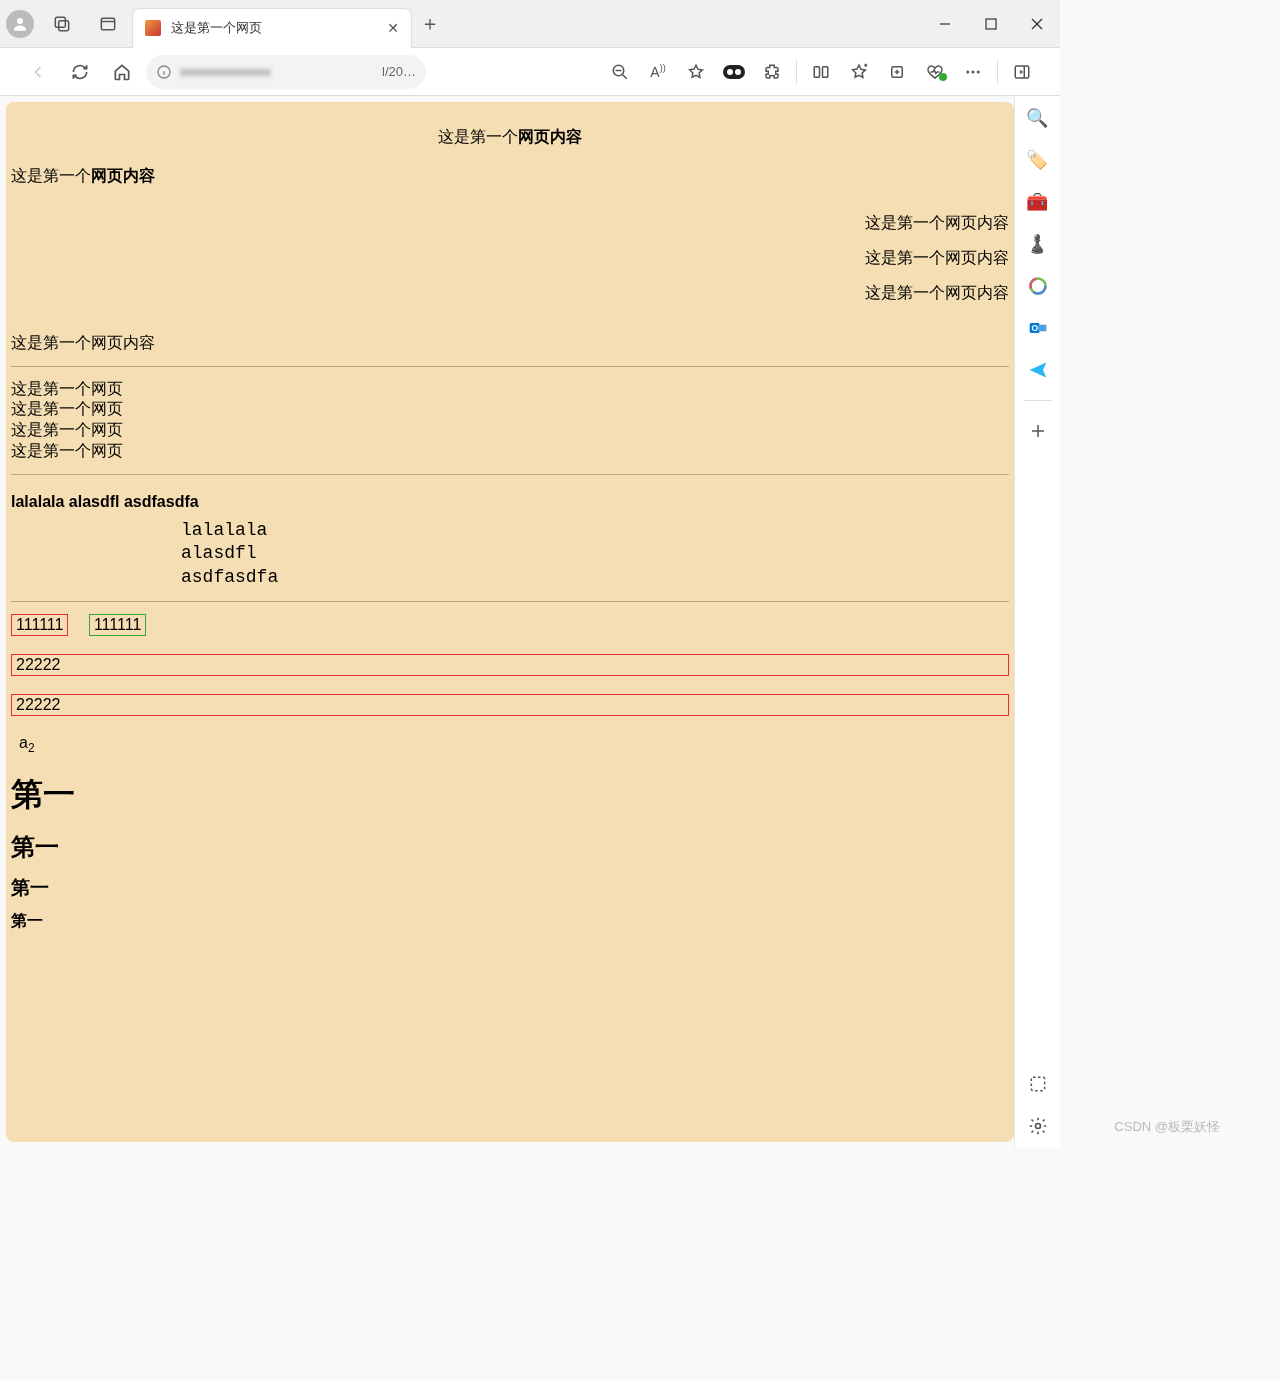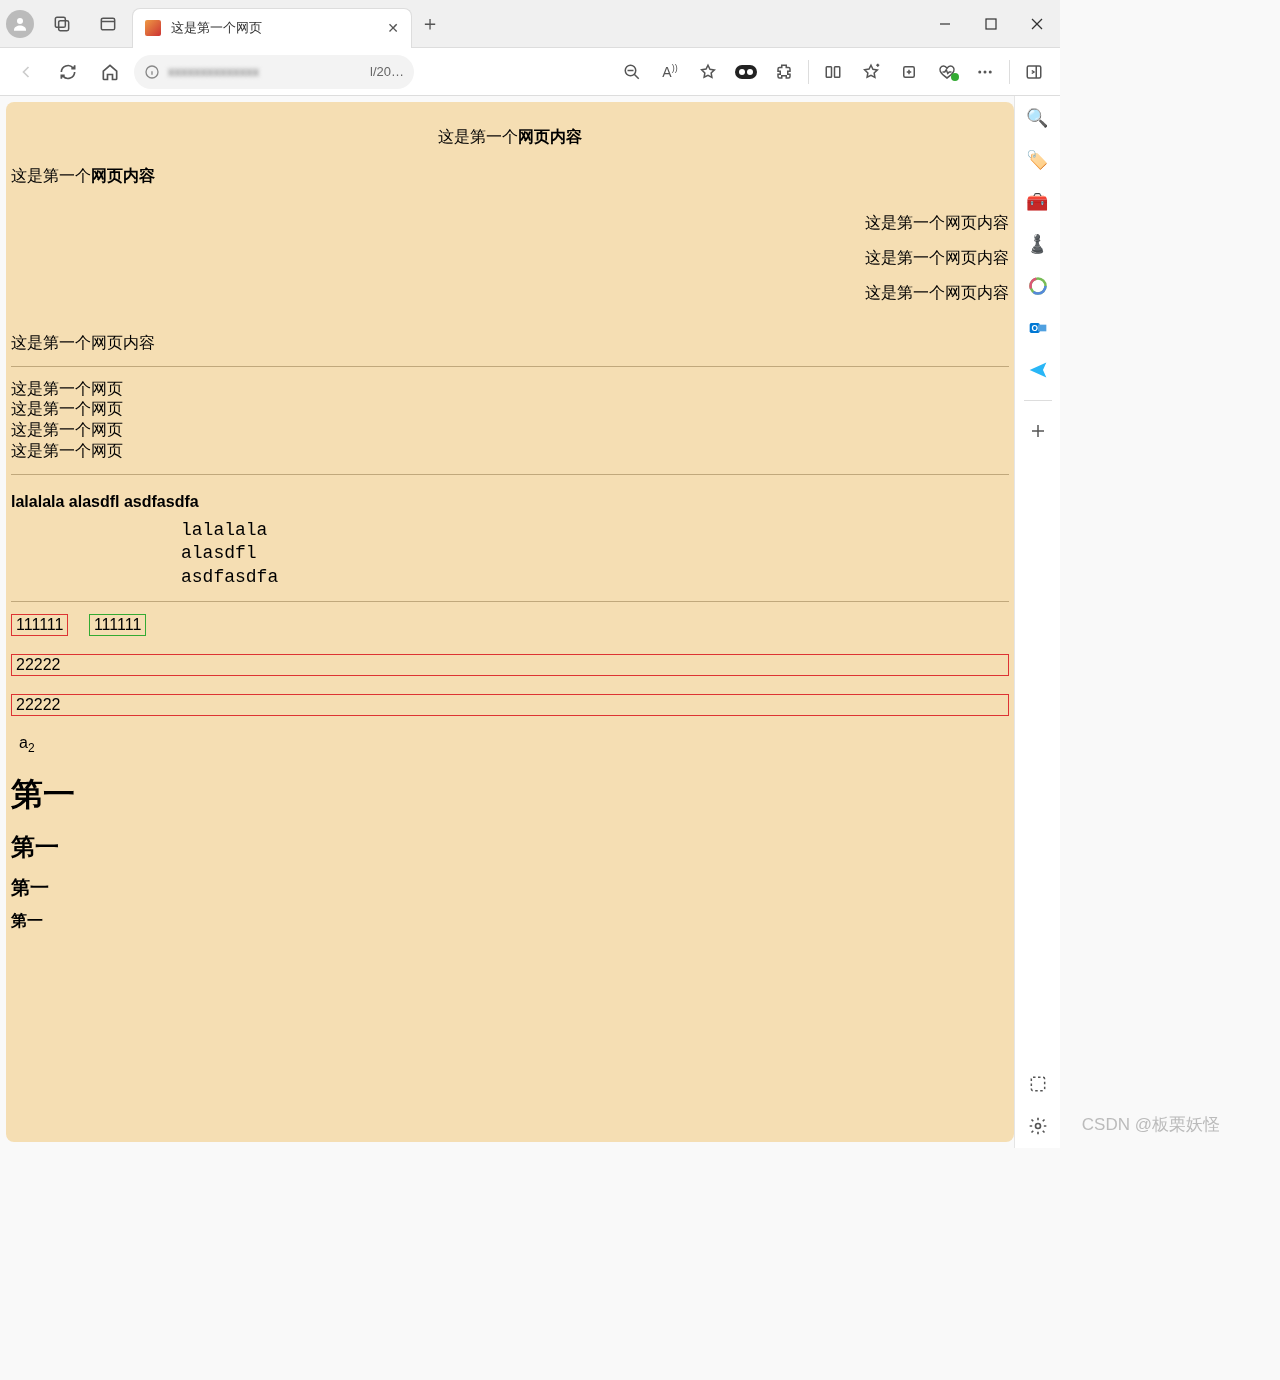--- a/index.html
+++ b/index.html
@@ -11,21 +11,21 @@
     .profile-icon { width: 28px; height: 28px; background: #bbb; border-radius: 50%; display: flex; align-items: center; justify-content: center; color: #fff; }
     .tab { display: flex; align-items: center; background: #fff; border-radius: 8px 8px 0 0; height: 40px; margin-top: 8px; padding: 0 12px; gap: 10px; width: 280px; border: 1px solid #ddd; border-bottom: none; }
     .tab-favicon { width: 16px; height: 16px; background: linear-gradient(135deg,#e94,#c33); border-radius: 2px; }
     .tab-title { flex: 1; font-size: 13px; color: #333; white-space: nowrap; overflow: hidden; }
     .tab-close { color: #555; font-size: 14px; cursor: pointer; }
     .newtab { margin-left: 8px; color: #555; font-size: 20px; }
     .win-controls { margin-left: auto; display: flex; }
     .win-btn { width: 46px; height: 48px; display: flex; align-items: center; justify-content: center; color: #333; }
     
     
-    .toolbar { display: flex; align-items: center; height: 48px; background: #fff; border-bottom: 1px solid #ddd; padding: 0 8px; gap: 6px; }
+    .toolbar { display: flex; align-items: center; height: 48px; background: #fff; border-bottom: 1px solid #ddd; padding: 0 20px; gap: 6px; }
     .tool-btn { width: 36px; height: 36px; display: flex; align-items: center; justify-content: center; color: #555; border-radius: 4px; }
     .tool-btn.disabled { color: #ccc; }
     .addrbar { flex: 1; height: 34px; background: #f3f3f3; border-radius: 17px; display: flex; align-items: center; padding: 0 10px; gap: 8px; max-width: 280px; }
     .addrbar-url { flex: 1; color: #666; font-size: 13px; white-space: nowrap; overflow: hidden; filter: blur(2px); }
     .addrbar-suffix { color: #666; font-size: 13px; }
     .toolbar-right { display: flex; align-items: center; gap: 2px; margin-left: auto; }
     .toolbar-sep { width: 1px; height: 24px; background: #ddd; margin: 0 4px; }
     .side-panel-btn { width: 36px; height: 36px; display: flex; align-items: center; justify-content: center; }
     
     
@@ -55,21 +55,21 @@
     h2.hd { font-size: 24px; margin: 14px 0 8px; font-weight: bold; }
     h3.hd { font-size: 19px; margin: 12px 0 6px; font-weight: bold; }
     h4.hd { font-size: 16px; margin: 10px 0 6px; font-weight: bold; }
     
     
     .sidebar { width: 46px; background: #fff; border-left: 1px solid #e5e5e5; display: flex; flex-direction: column; align-items: center; padding: 10px 0; gap: 18px; }
     .side-icon { width: 24px; height: 24px; display: flex; align-items: center; justify-content: center; font-size: 18px; }
     .side-sep { width: 28px; height: 1px; background: #ddd; }
     .side-spacer { flex: 1; }
     
-    .watermark { position: absolute; right: 60px; bottom: 244px; color: #bbb; font-size: 17px; }
+    .watermark { position: absolute; right: 60px; bottom: 244px; color: #bbb; font-size: 13px; }
     
     svg { display: block; }
   </style>
 </head>
 <body>
 
 <div class="titlebar">
   <div class="titlebar-left">
     <div class="profile-icon">
       <svg width="18" height="18" viewBox="0 0 24 24" fill="#fff">

